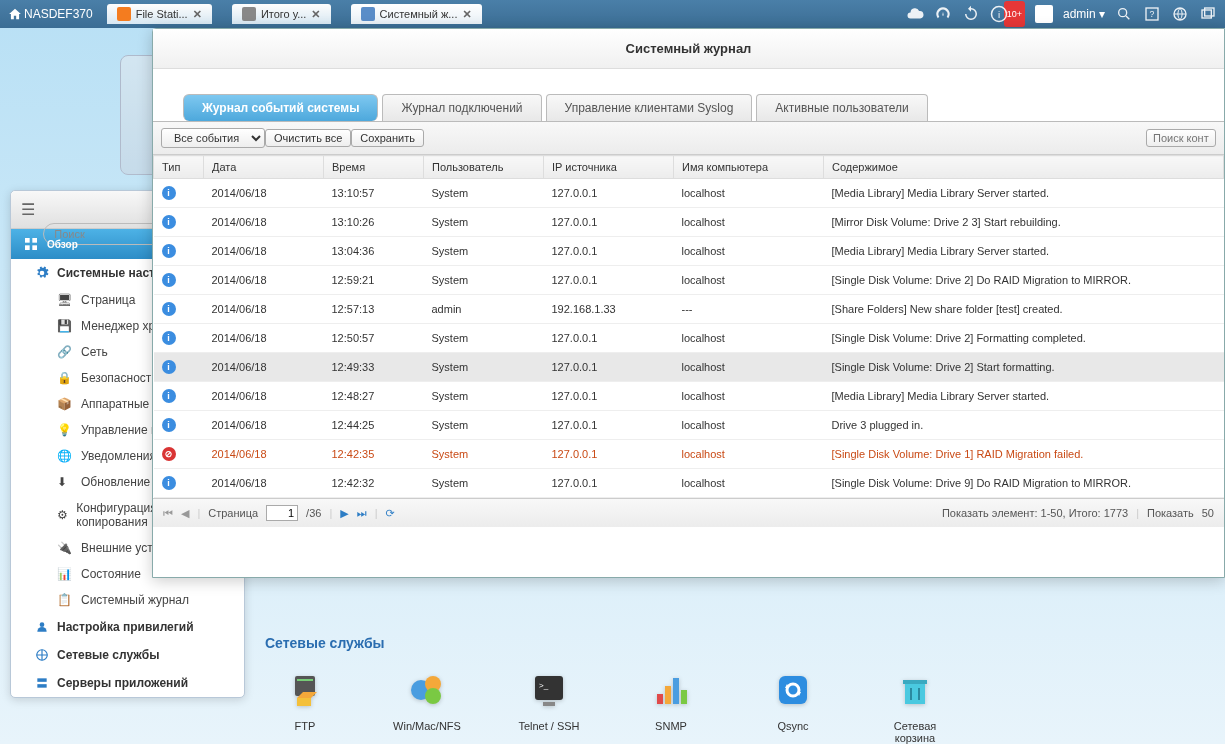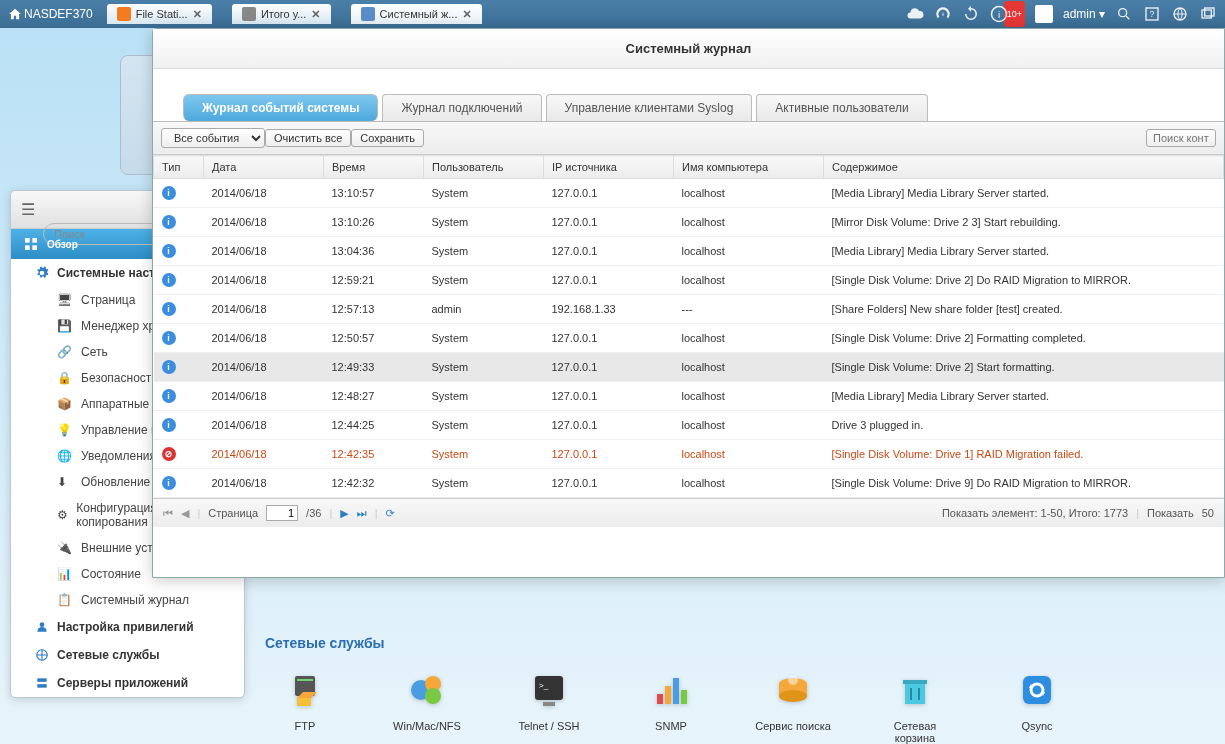--- a/index.html
+++ b/index.html
@@ -434,43 +434,32 @@
             <rect x="14" y="16" width="6" height="18" fill="#f4a83a"></rect>
             <rect x="22" y="8" width="6" height="26" fill="#4a9de0"></rect>
             <rect x="30" y="20" width="6" height="14" fill="#7ac943"></rect>
           </svg>
         </div>
         <div>SNMP</div>
       </div>
       <div class="svc">
         <div class="svc-icon">
           <svg width="40" height="40" viewBox="0 0 40 40">
-            <ellipse cx="20" cy="14" rx="14" ry="6" fill="#f4a83a"></ellipse>
-            <rect x="6" y="14" width="28" height="12" fill="#f4a83a"></rect>
-            <ellipse cx="20" cy="26" rx="14" ry="6" fill="#e0941a"></ellipse>
-            <circle cx="20" cy="10" r="5" fill="#fff" opacity="0.5"></circle>
-          </svg>
-        </div>
-        <div>Сервис поиска</div>
+            <rect x="6" y="6" width="28" height="28" rx="6" fill="#2d8de0"></rect>
+            <path d="M14 20a6 6 0 0112 0M26 20a6 6 0 01-12 0" fill="none" stroke="#fff" stroke-width="3"></path>
+            <path d="M12 18l2-4 2 4M28 22l-2 4-2-4" fill="#fff"></path>
+          </svg>
+        </div>
+        <div>Qsync</div>
       </div>
       <div class="svc">
         <div class="svc-icon">
           <svg width="40" height="40" viewBox="0 0 40 40">
             <path d="M10 14h20v20H10z" fill="#4ac9e0"></path>
             <rect x="8" y="10" width="24" height="4" fill="#3aa9c0"></rect>
             <rect x="15" y="18" width="2" height="12" fill="#2a89a0"></rect>
             <rect x="23" y="18" width="2" height="12" fill="#2a89a0"></rect>
           </svg>
         </div>
         <div>Сетевая корзина</div>
       </div>
-      <div class="svc">
-        <div class="svc-icon">
-          <svg width="40" height="40" viewBox="0 0 40 40">
-            <rect x="6" y="6" width="28" height="28" rx="6" fill="#2d8de0"></rect>
-            <path d="M14 20a6 6 0 0112 0M26 20a6 6 0 01-12 0" fill="none" stroke="#fff" stroke-width="3"></path>
-            <path d="M12 18l2-4 2 4M28 22l-2 4-2-4" fill="#fff"></path>
-          </svg>
-        </div>
-        <div>Qsync</div>
-      </div>
     </div>
 </div>
 
 </body></html>

